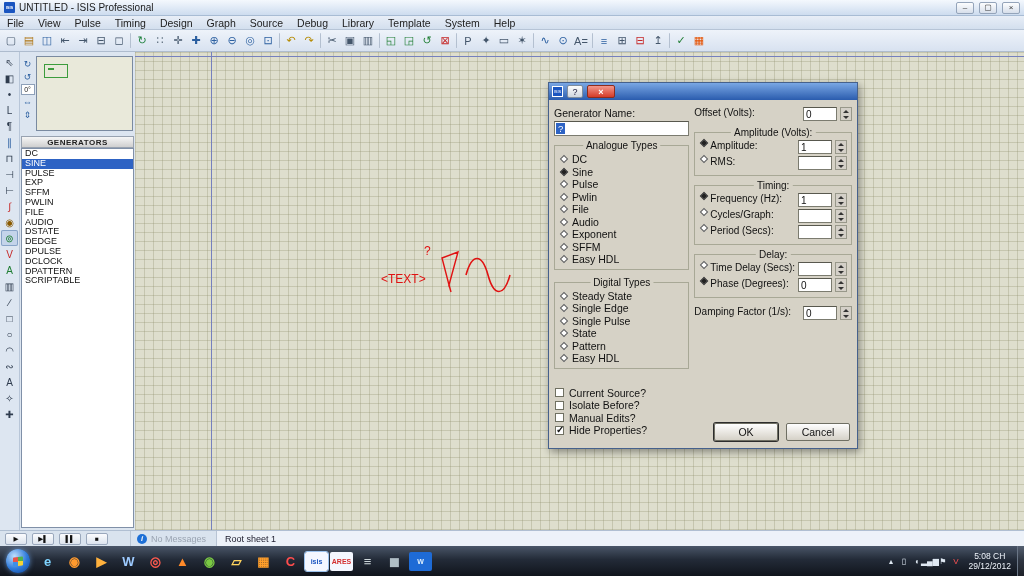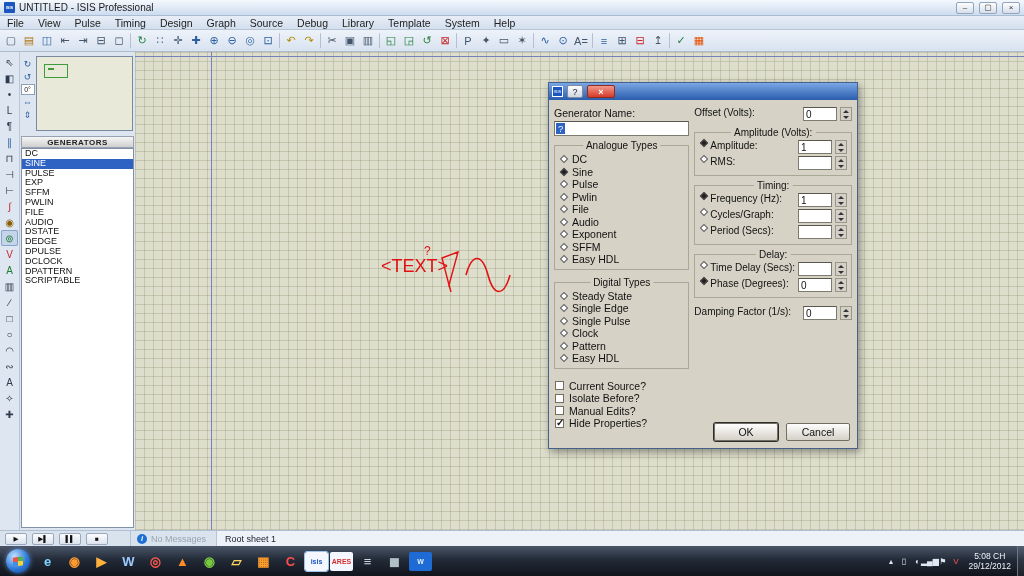--- a/index.html
+++ b/index.html
@@ -29,42 +29,42 @@
 .ov-mark{position:absolute;left:11px;top:11px;width:6px;height:2px;background:#3c9c3c}
 .gen-header{position:absolute;top:84px;left:1px;right:1px;height:12px;background:linear-gradient(#f6f6f6,#cfcfcf);border:1px solid #98a2b0;font-size:8px;font-weight:bold;display:flex;align-items:center;justify-content:center;color:#222;letter-spacing:.5px}
 .gen-list{position:absolute;top:96px;left:1px;right:1px;bottom:2px;background:#fff;border:1px solid #8090a8;overflow:hidden}
 .gen-item{height:9.8px;line-height:9.8px;font-size:9px;padding-left:3px;color:#111;white-space:nowrap}
 .gen-item.selected{background:#2e63c4;color:#fff}
 
 .canvas{position:absolute;left:135px;top:52px;right:0;bottom:46px;background-color:#dedecd;background-image:linear-gradient(to right,rgba(150,150,120,.35) 1px,transparent 1px),linear-gradient(to bottom,rgba(150,150,120,.35) 1px,transparent 1px);background-size:9px 9px;overflow:hidden}
 .sheet-vline{position:absolute;left:76px;top:0;bottom:0;width:1px;background:#7580bd}
 .sheet-hline{position:absolute;left:0;right:0;top:4px;height:1px;background:#7580bd}
 .gen-marker{position:absolute;left:289px;top:192px;color:#e01212;font-size:12px}
-.gen-text{position:absolute;left:246px;top:204px;color:#e01212;font-size:18px}
+.gen-text{position:absolute;left:246px;top:220px;color:#e01212;font-size:12px}
 .gen-symbol{position:absolute;left:297px;top:193px}
 
 .dialog{position:absolute;left:548px;top:82px;width:310px;height:367px;background:#d6d2c6;border:1px solid #46618c;box-shadow:2px 3px 8px rgba(0,0,0,.4);font-size:10.5px;color:#111}
 .dlg-title{height:17px;background:linear-gradient(#7aa7e4,#2a5cae);display:flex;align-items:center;padding:0 3px;gap:4px}
 .dlg-icon{width:11px;height:11px;background:#1a55c0;color:#fff;font-size:4px;display:flex;align-items:center;justify-content:center;border:1px solid #fff;flex:none}
 .dlg-title-text{color:#fff;font-weight:bold;font-size:10px;flex:1;white-space:nowrap}
 .dlg-help{width:16px;height:13px;background:linear-gradient(#fdfdfd,#cfd6df);border:1px solid #7f8d9e;border-radius:2px;font-size:9px;display:flex;align-items:center;justify-content:center;color:#224;flex:none}
 .dlg-close{width:28px;height:13px;background:linear-gradient(#f2978c,#d43b28);border:1px solid #8d2c1e;border-radius:2px;color:#fff;font-size:9px;font-weight:bold;display:flex;align-items:center;justify-content:center;flex:none}
 .dlg-body{position:absolute;top:17px;bottom:0;left:0;right:0;display:flex;padding:5px;gap:5px}
 .dlg-left{width:146px;display:flex;flex-direction:column}
 .dlg-right{flex:1;display:flex;flex-direction:column}
 .lbl{font-size:10.5px;margin:2px 0}
 .name-input{height:15px;background:#fff;border:1px solid #7b7b6f;border-top-color:#58584e;display:flex;align-items:center;padding:0 1px}
 .selhl{background:#2e63c4;color:#fff;font-size:9.5px;line-height:11px;padding:0 2px}
 .group{border:1px solid #a8a896;position:relative;padding:7px 4px 3px;margin-top:9px}
 .legend{position:absolute;top:-6px;left:50%;transform:translateX(-50%);background:#d6d2c6;padding:0 3px;font-size:10px;white-space:nowrap}
 .opt-row{display:flex;align-items:center;gap:5px;height:12.5px}
 .radio{width:6px;height:6px;border:1px solid #555;background:#fff;transform:rotate(45deg);flex:none;margin-left:2px}
 .opt-row.selected .radio,.vrow.selected .radio{background:#222}
 .opt-label{font-size:10.5px}
-.chk-list{margin-top:11px}
+.chk-list{margin-top:18px}
 .chk-row{display:flex;align-items:center;gap:5px;height:12.5px;font-size:10.5px}
 .box{width:9px;height:9px;border:1px solid #707062;background:#fff;position:relative;flex:none;margin-left:1px}
 .chk-row.checked .box::after{content:"✓";position:absolute;left:0;top:-3px;font-size:10px;font-weight:bold;color:#111}
 .vrow{display:flex;height:16px;gap:3px;font-size:10px}
 .vrow .vlab{flex:1;white-space:nowrap}
 .field{width:34px;height:14px;border:1px solid #7b7b6f;border-top-color:#58584e;background:#fff;font-size:10px;padding:0 2px;font-family:inherit;color:#111;flex:none}
 input.field{outline:none}
 .spin{width:12px;height:14px;border:1px solid #98988a;background:#d4d0c8;display:flex;flex-direction:column;flex:none}
 .spin i{flex:1;position:relative}
 .spin i.up::after{content:"";position:absolute;left:2px;top:2px;border-left:3px solid transparent;border-right:3px solid transparent;border-bottom:3px solid #333}
@@ -301,21 +301,21 @@
               <div class="opt-row">
                 <span class="radio"></span>
                 <span class="opt-label">Single Edge</span>
               </div>
               <div class="opt-row">
                 <span class="radio"></span>
                 <span class="opt-label">Single Pulse</span>
               </div>
               <div class="opt-row">
                 <span class="radio"></span>
-                <span class="opt-label">Clock</span>
+                <span class="opt-label">State</span>
               </div>
               <div class="opt-row">
                 <span class="radio"></span>
                 <span class="opt-label">Pattern</span>
               </div>
               <div class="opt-row">
                 <span class="radio"></span>
                 <span class="opt-label">Easy HDL</span>
               </div>
           </div>

